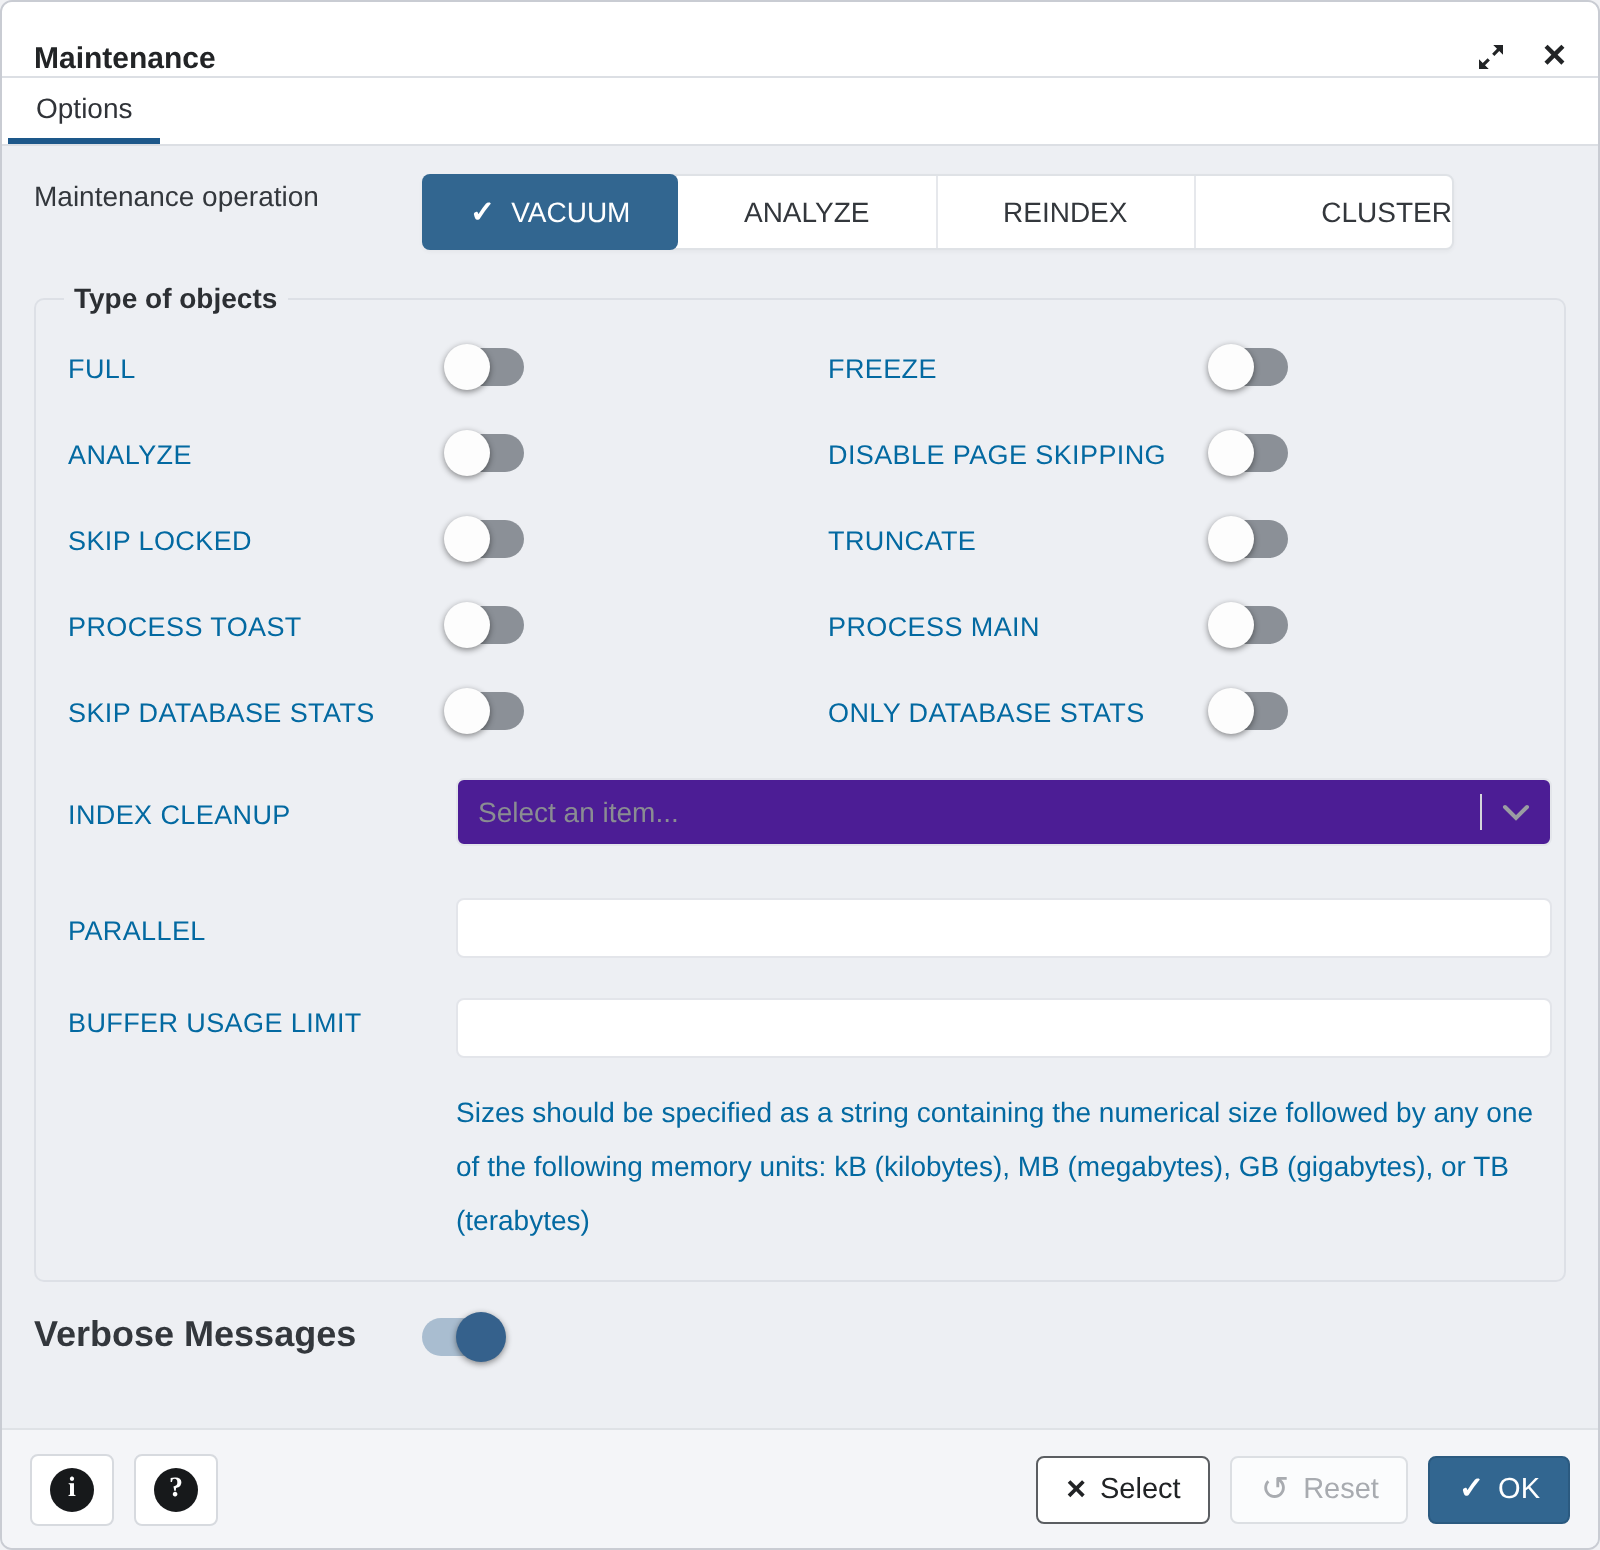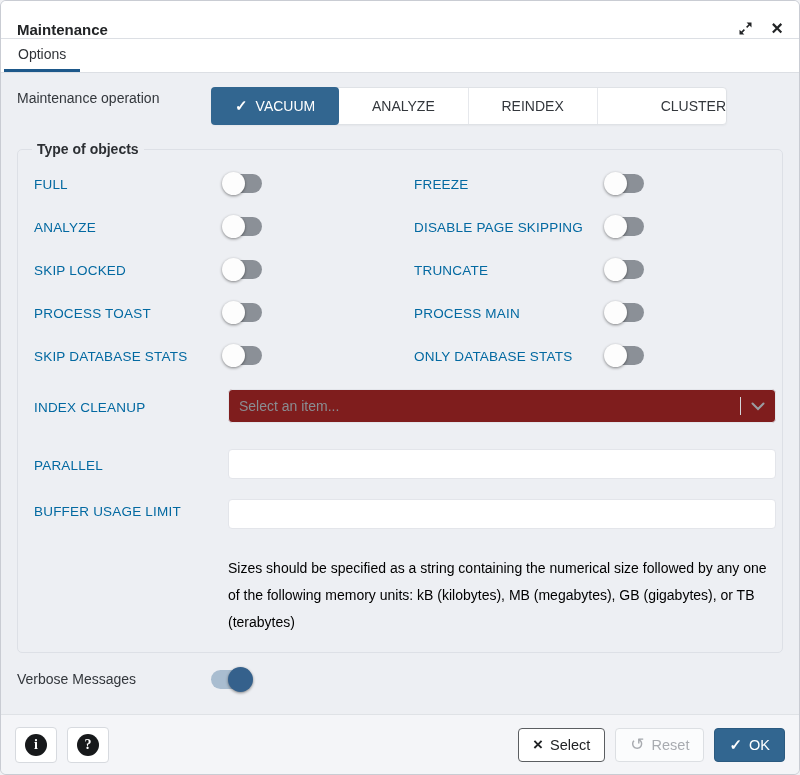--- a/index.html
+++ b/index.html
@@ -109,45 +109,45 @@
     width:23px; height:23px; border-radius:50%;
     background:#fdfdfd;
     box-shadow:0 1px 3px rgba(0,0,0,0.45);
   }
   .toggle.on { background:#a9bdd0; }
   .toggle.on .knob { left:auto; right:-4px; top:-3px; width:25px; height:25px; background:#35618c; }
   
   .frow { display:flex; align-items:flex-start; margin-top:24px; }
   .control-col { flex:1 1 auto; }
   .select-box {
-    height:34px; background:#7f1d1d;
+    height:34px; background:#4c1d95;
     border:1px solid #e3e5ea; border-radius:4px;
     display:flex; align-items:center;
     padding-left:10px;
     font-size:14px; color:#8a8d92;
     cursor:pointer;
   }
   .select-box .spacer { flex:1; }
   .select-box .vline { width:1px; height:18px; background:#d4d6da; }
   .select-box .chev { padding:0 10px; display:flex; align-items:center; color:#9a9da2; }
   .text-input {
     width:100%; height:30px;
     background:#ffffff;
     border:1px solid #e3e5ea; border-radius:4px;
     padding:0 10px; font-size:14px; color:#303338;
     font-family:"Liberation Sans", sans-serif;
     outline:none;
   }
   .help-text {
-    margin-left:194px; margin-top:26px;
-    font-size:14px; color:#000000;
+    margin-left:194px; margin-top:14px;
+    font-size:14px; color:#0369a1;
     line-height:27px;
   }
   .verbose-row { display:flex; align-items:center; margin-top:16px; }
-  .verbose-label { width:194px; flex:0 0 194px; font-size:14px; color:#33373c; }
+  .verbose-label { width:194px; flex:0 0 194px; font-size:18px; color:#33373c;font-weight:bold; }
   
   .footer {
     flex:0 0 60px; height:60px;
     background:#f4f5f8;
     border-top:1px solid #dfe2e6;
     display:flex; align-items:center;
     padding:0 14px;
     gap:10px;
   }
   .icon-btn {

